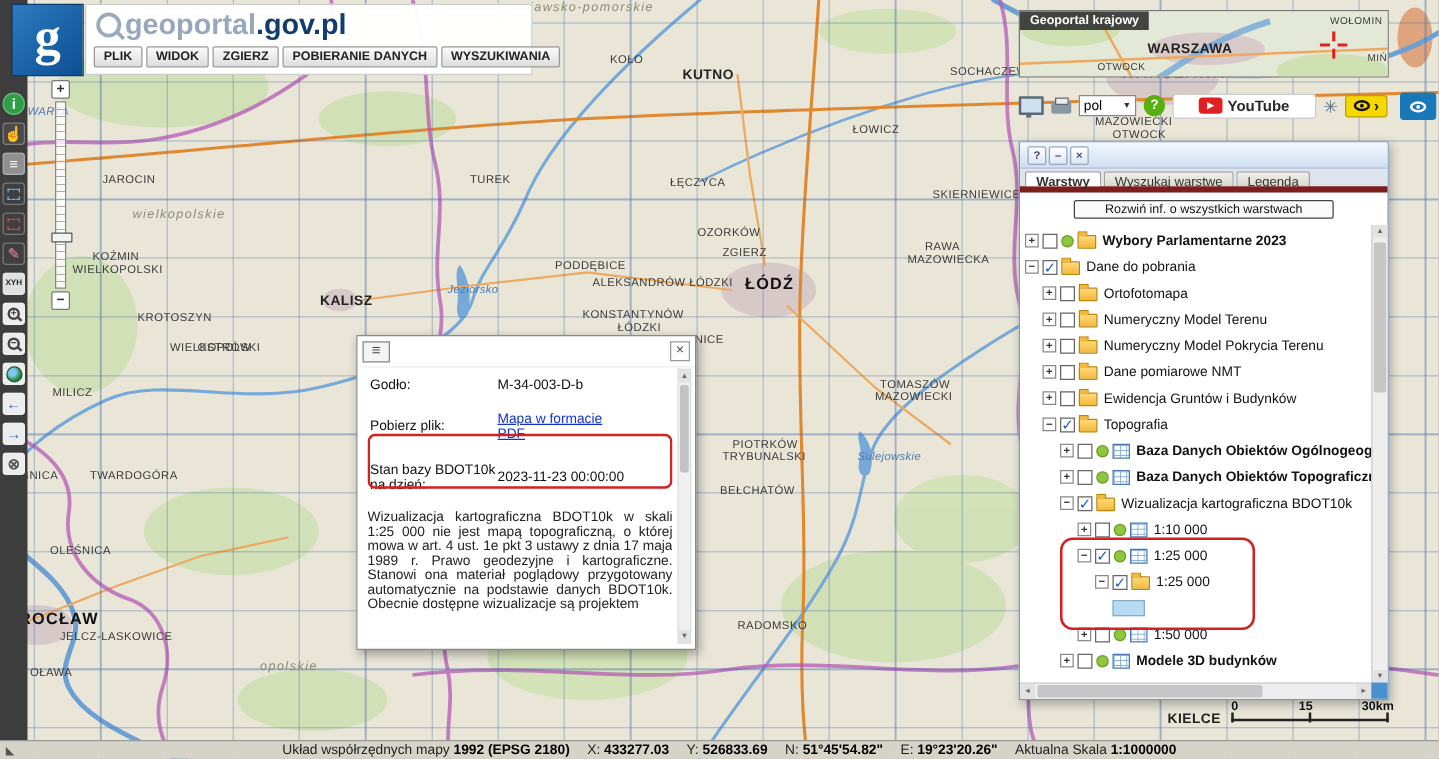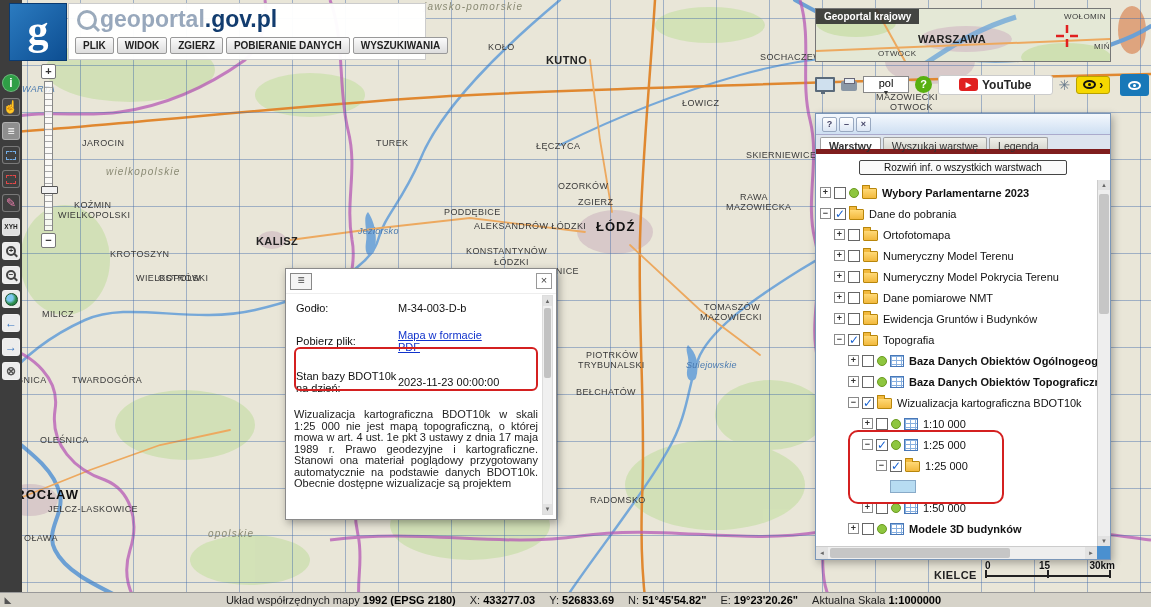--- a/index.html
+++ b/index.html
@@ -66,21 +66,21 @@
   .inset .maplbl{z-index:2;}
   .crosshair{position:absolute;left:240px;top:16px;z-index:2;}
 
   
   .top-toolbar{position:absolute;left:815px;top:72px;height:25px;z-index:12;display:flex;align-items:center;gap:6px;}
   .icon-monitor{width:16px;height:11px;border:2px solid #5a6a7a;border-radius:1px;position:relative;background:#cfe0ee;}
   .icon-monitor:after{content:"";position:absolute;left:4px;bottom:-4px;width:4px;height:3px;background:#5a6a7a;}
   .icon-printer{width:16px;height:10px;background:#8a97a5;border-radius:2px;position:relative;margin-top:2px;}
   .icon-printer:before{content:"";position:absolute;left:3px;top:-3px;width:9px;height:4px;background:#e8eef4;border:1px solid #667;}
   .lang-select{display:flex;align-items:center;justify-content:space-between;width:46px;height:17px;background:#fff;
-               border:1px solid #888;font-size:11px;padding:0 3px;box-sizing:border-box;cursor:pointer;flex-direction:column;}
+               border:1px solid #888;font-size:11px;padding:0 3px;box-sizing:border-box;cursor:pointer;}
   .lang-select .dd{font-style:normal;font-size:7px;color:#333;}
   .help-btn{width:17px;height:17px;border-radius:50%;background:#58b010;color:#fff;font-weight:bold;font-size:11px;
             line-height:17px;text-align:center;cursor:pointer;}
   .yt-btn{display:flex;align-items:center;gap:4px;background:#fff;border:1px solid #ccc;border-radius:3px;
           padding:2px 20px;font-size:12px;font-weight:bold;color:#282828;cursor:pointer;}
   .yt-play{width:19px;height:13px;background:#e02020;border-radius:3px;color:#fff;font-size:7px;line-height:13px;text-align:center;}
   .yt-play i{font-style:normal;}
   .ast{font-size:14px;color:#66788a;cursor:pointer;}
   .contrast-btn{display:flex;align-items:center;gap:3px;background:#f6d800;border:1px solid #b8a000;border-radius:3px;
                 padding:3px 6px;cursor:pointer;}

